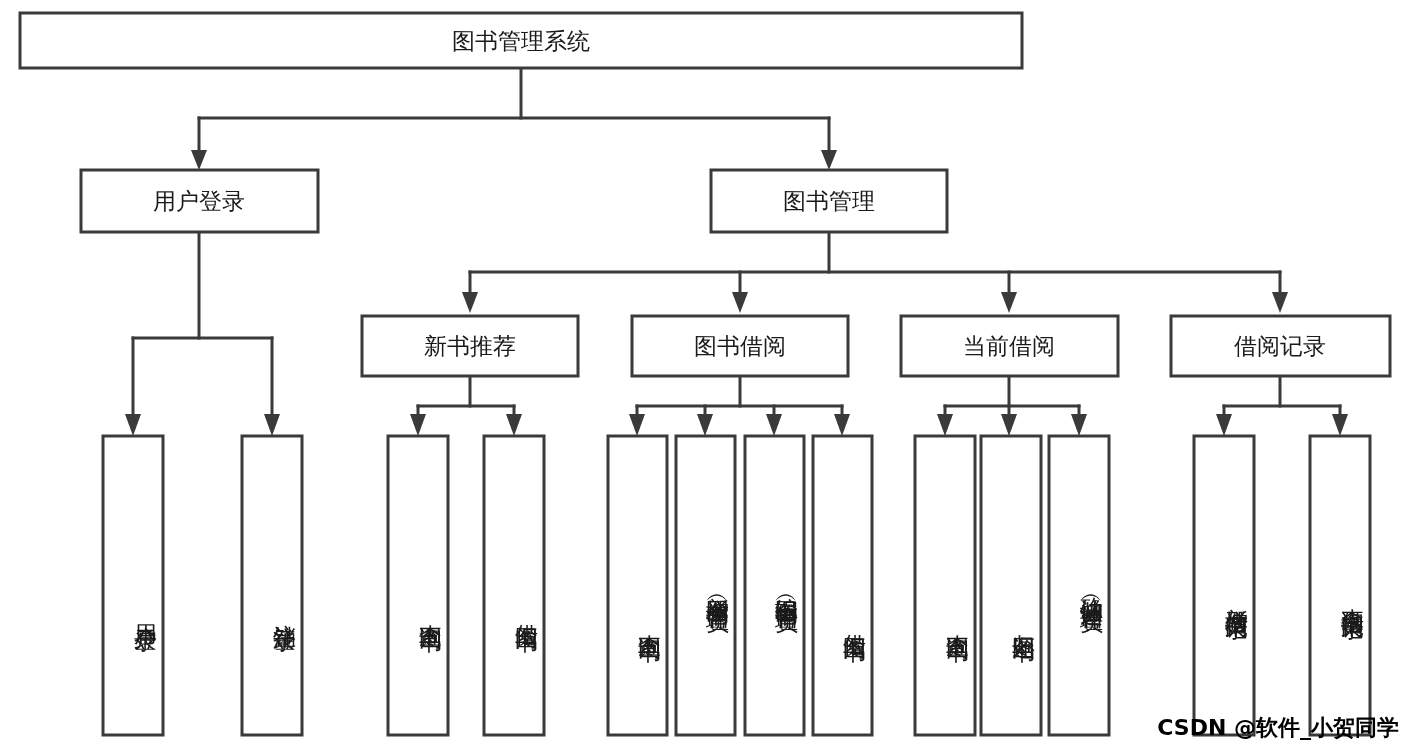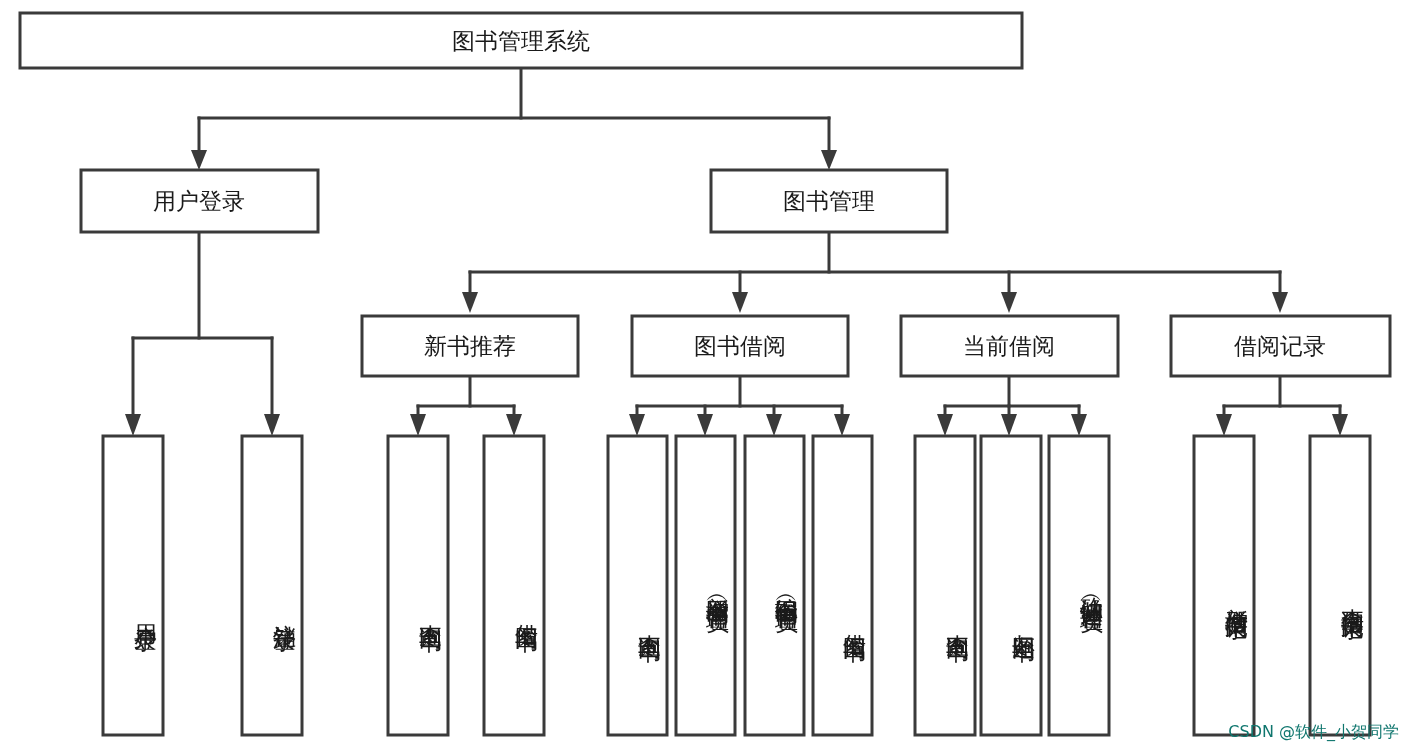--- a/index.html
+++ b/index.html
@@ -21,22 +21,23 @@
     font-family:"DejaVu Sans","Liberation Sans",sans-serif;
     font-size:23px;line-height:1.32;color:#1a1a1a;
     writing-mode:vertical-rl;text-orientation:upright;
     width:100%;height:100%;
     display:flex;align-items:flex-start;justify-content:center;
     letter-spacing:2px;
   }
   .watermark{
     position:absolute;right:6px;bottom:4px;
     font-family:"DejaVu Sans","Liberation Sans",sans-serif;
-    font-size:16px;color:#0f766e;white-space:nowrap;
+    font-size:22px;color:#000000;white-space:nowrap;
     pointer-events:none;
+    font-weight:bold;
   }
 </style>
 </head>
 <body>
 
 <svg id="diagram" viewBox="0 0 1405 747" xmlns="http://www.w3.org/2000/svg">
 
   <g>
 
     <path class="edge" d="M 521 68 L 521 118"></path>

